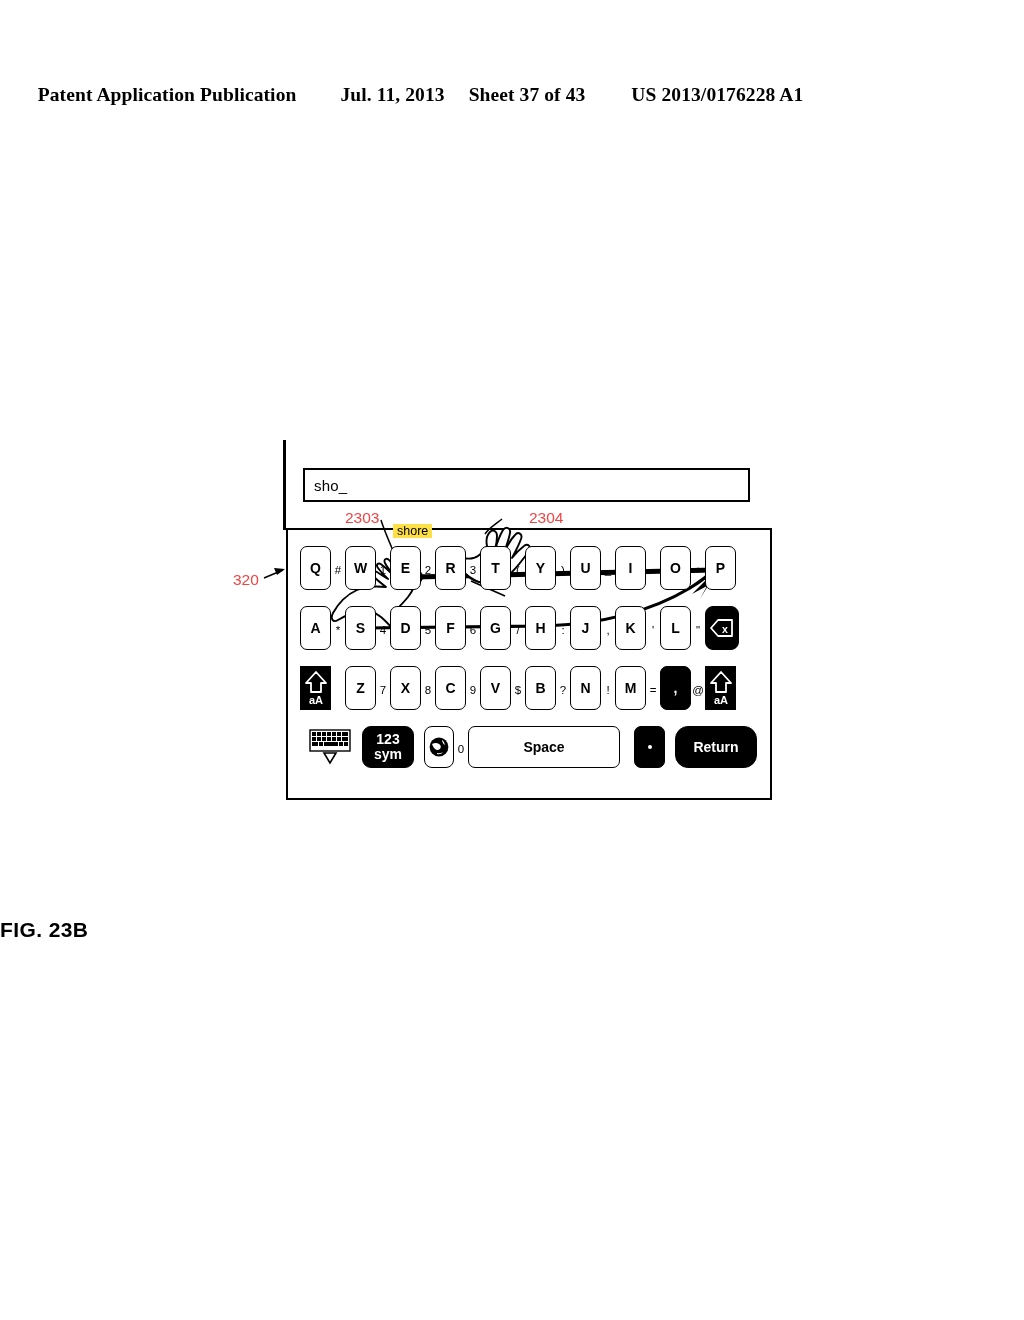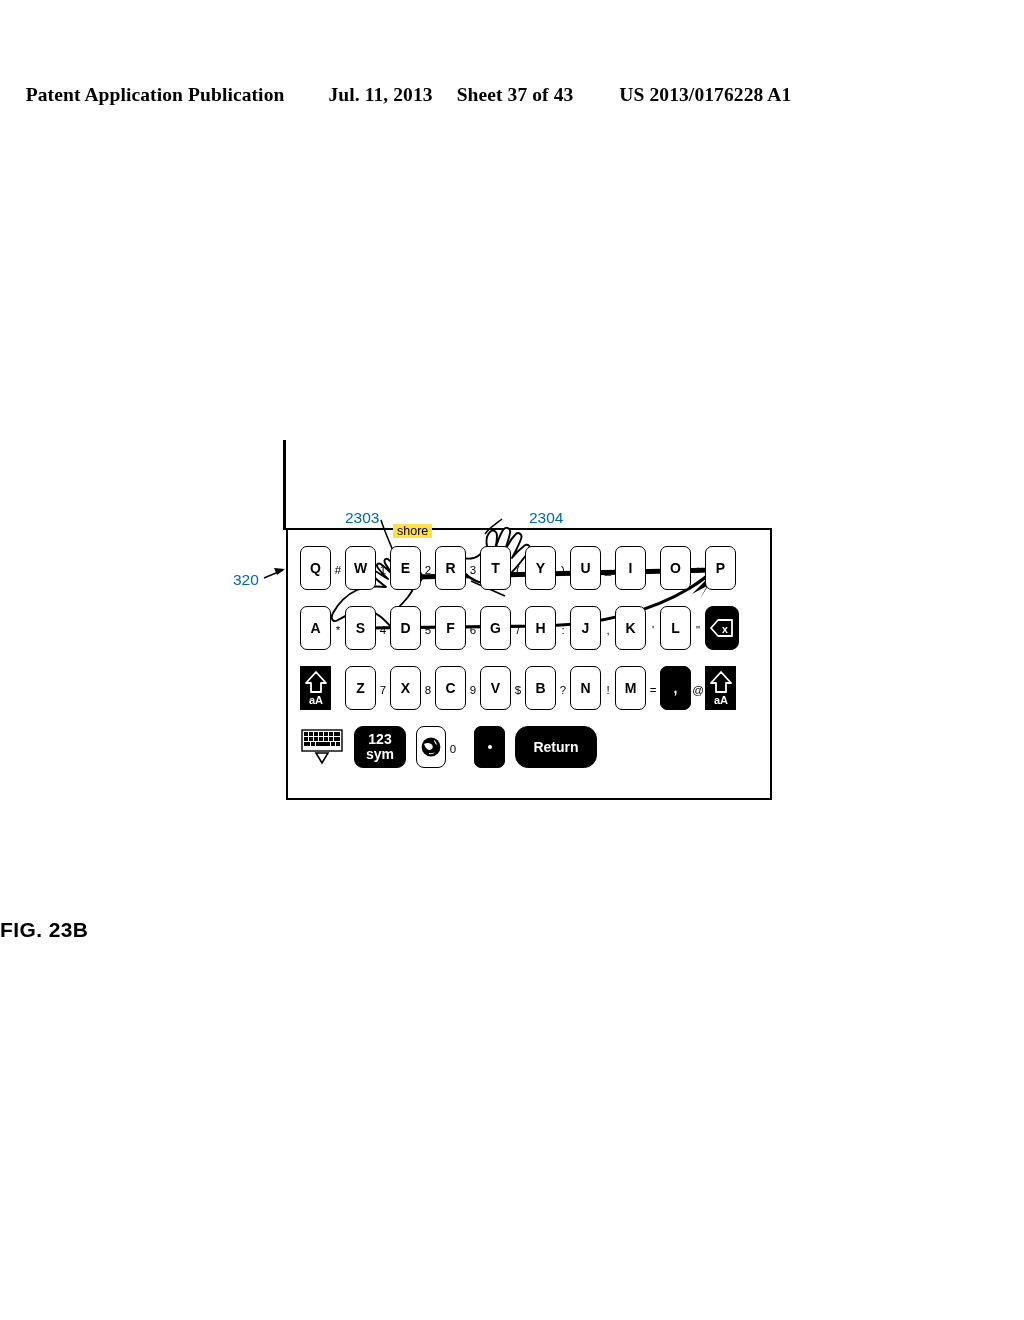--- a/index.html
+++ b/index.html
@@ -12,21 +12,21 @@
     height: 1320px;
     position: relative;
     font-family: "Liberation Sans", sans-serif;
     color: #000000;
     overflow: hidden;
   }
 
   
   .patent-header {
     position: absolute;
-    left: 4px;
+    left: 16px;
     top: 84px;
     width: 809px;
     text-align: center;
     font-family: "Liberation Serif", serif;
     font-weight: bold;
     font-size: 19.5px;
     letter-spacing: 0.1px;
     white-space: nowrap;
   }
   .patent-header .seg { display: inline-block; vertical-align: baseline; }
@@ -121,21 +121,21 @@
   
   .kb-row {
     position: absolute;
     display: flex;
     align-items: center;
     z-index: 3;
   }
   #row-1 { left: 300px; top: 546px; }
   #row-2 { left: 300px; top: 606px; }
   #row-3 { left: 300px; top: 666px; }
-  #row-4 { left: 300px; top: 726px; }
+  #row-4 { left: 308px; top: 726px; }
 
   .key {
     box-sizing: border-box;
     border: 1.6px solid #000;
     border-radius: 7px;
     background: #fff;
     display: flex;
     align-items: center;
     justify-content: center;
     font-family: "Liberation Sans", sans-serif;
@@ -193,21 +193,21 @@
   
   .shift-glyph { width: 26px; height: 38px; display: block; }
   .bksp-glyph { width: 26px; height: 24px; display: block; }
   .globe-glyph { width: 22px; height: 22px; display: block; }
 
   
   .ref-label {
     position: absolute;
     font-family: "Liberation Sans", sans-serif;
     font-size: 15.5px;
-    color: #0369a1;
+    color: #ef4444;
     white-space: nowrap;
     z-index: 7;
   }
   #ref-320 { left: 233px; top: 571px; text-align: right; }
   #ref-2303 { left: 345px; top: 509px; }
   #ref-2304 { left: 501px; top: 509px; margin-left: 28px; }
 </style>
 </head>
 <body>
 
@@ -218,20 +218,23 @@
   <span class="gap-md"></span>
   <span class="seg">Sheet 37 of 43</span>
   <span class="gap-xl"></span>
   <span class="seg">US 2013/0176228 A1</span>
 </div>
 
 <div id="figure-stage">
 
   <div class="device-left-edge"></div>
 
+  <div class="text-field">
+    <span class="tf-value">sho_</span>
+  </div>
 
   <div class="kb-panel"></div>
 
   <div class="suggestion">shore</div>
 
   <div class="kb-row" id="row-1">
     <div class="key letter">
         <span>Q</span>
       </div>
     <div class="alt-char narrow">#</div>
@@ -411,20 +414,23 @@
       <span>
         <svg class="globe-glyph" viewBox="0 0 22 22">
           <circle cx="11" cy="11" r="9.4" fill="#000000"></circle>
           <path d="M4 8 Q8 6 11 8 Q14 10 12 13 Q9 15 7 13 Q5 11 4 8 Z" fill="#ffffff"></path>
           <path d="M14 4 Q17 6 17 9 Q15 8 14 5 Z" fill="#ffffff"></path>
           <path d="M9 17 Q12 18 15 16 Q13 19 9 18 Z" fill="#ffffff"></path>
         </svg>
       </span>
     </div>
     <div class="alt-char narrow">0</div>
+    <div class="key space">
+      <span class="sp-label">Space</span>
+    </div>
     <div class="spacer-6"></div>
     <div class="key period dark">
       <span class="dot"></span>
     </div>
     <div class="spacer-4"></div>
     <div class="key return dark">
       <span>Return</span>
     </div>
   </div>
 

